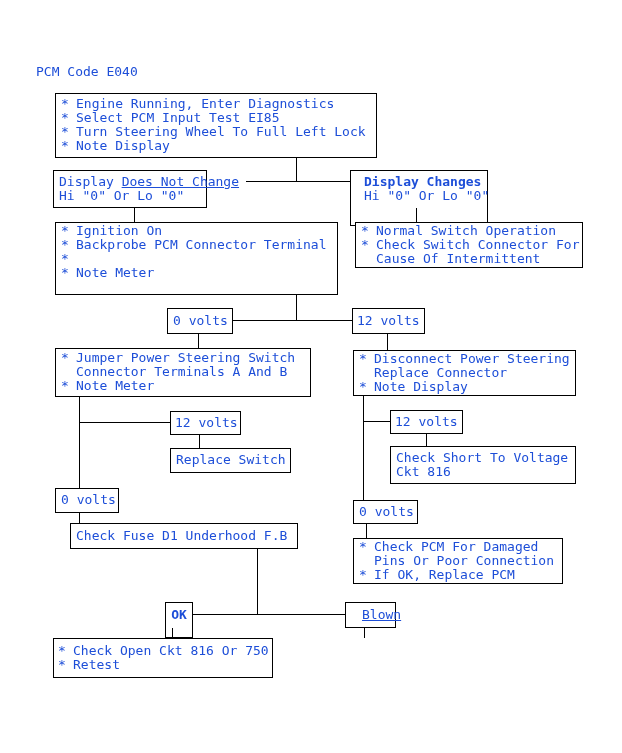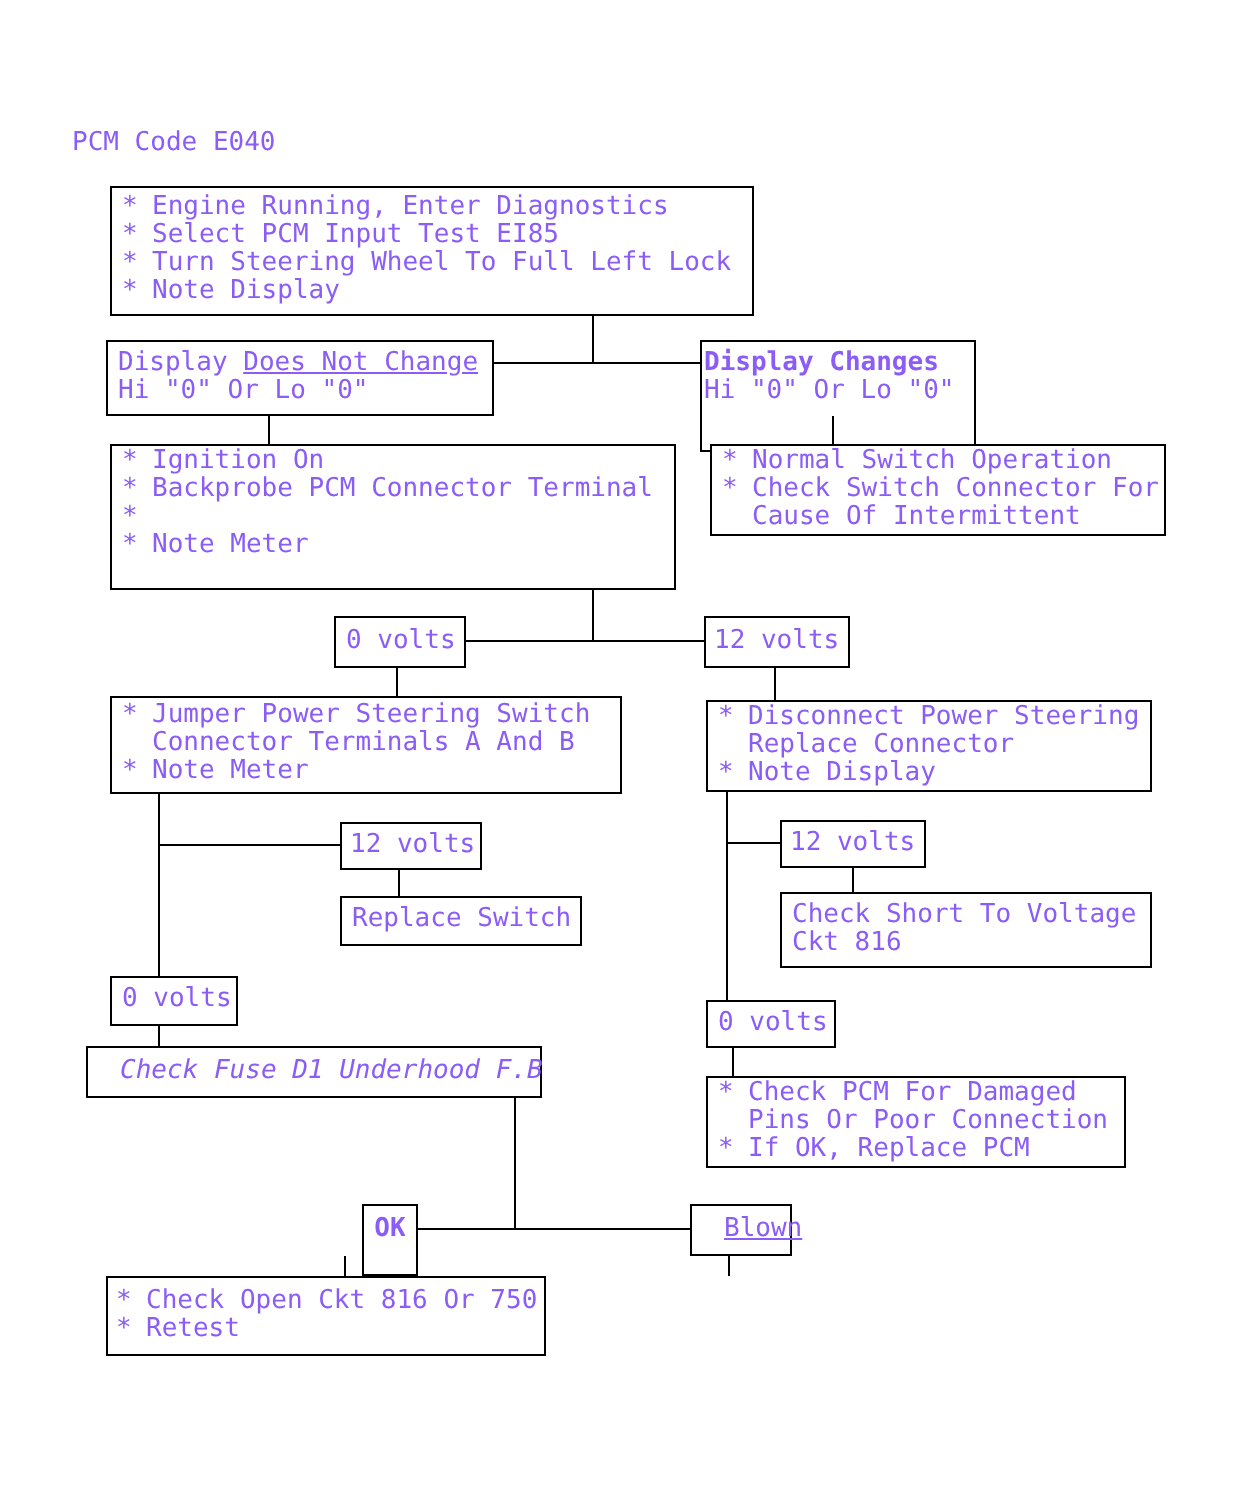--- a/index.html
+++ b/index.html
@@ -4,21 +4,21 @@
 <style>
   html, body { margin: 0; padding: 0; background: #ffffff; }
   .canvas {
     position: relative;
     width: 622px;
     height: 753px;
     background: #ffffff;
     font-family: "DejaVu Sans Mono", "Liberation Mono", monospace;
     font-size: 13px;
     line-height: 14px;
-    color: #8b5cf6;
+    color: #1d4ed8;
     overflow: hidden;
   }
   .page-title {
     position: absolute;
     left: 36px;
     top: 65px;
     white-space: nowrap;
   }
   .box {
     position: absolute;
@@ -59,26 +59,26 @@
       </div>
     <div class="bl">
         <span class="m">*</span>
         <span class="t">Note Display</span>
       </div>
   </div>
 
   <div class="vline" style="left:296px; top:158px; height:24px;"></div>
   <div class="hline" style="left:246px; top:181px; width:104px;"></div>
 
-  <div class="box" style="left:53px; top:170px; width:194px; height:38px; padding:4px 5px;">
+  <div class="box" style="left:53px; top:170px; width:154px; height:38px; padding:4px 5px;">
     <div class="t"><span>Display </span><span class="u">Does Not Change</span></div>
     <div class="t">Hi "0" Or Lo "0"</div>
   </div>
 
-  <div class="box" style="left:350px; top:170px; width:138px; height:56px; padding:4px 1px;">
+  <div class="box" style="left:350px; top:170px; width:138px; height:56px; padding:4px 13px;">
     <div class="t bold">Display Changes</div>
     <div class="t">Hi "0" Or Lo "0"</div>
   </div>
 
   <div class="vline" style="left:134px; top:208px; height:14px;"></div>
   <div class="vline" style="left:416px; top:208px; height:14px;"></div>
 
   <div class="box" style="left:55px; top:222px; width:283px; height:73px; padding:1px 5px;">
     <div class="bl">
         <span class="m">*</span>
@@ -166,21 +166,21 @@
   <div class="vline" style="left:426px; top:434px; height:12px;"></div>
   <div class="box" style="left:390px; top:446px; width:186px; height:38px; padding:4px 5px;">
     <div class="t">Check Short To Voltage</div>
     <div class="t">Ckt 816</div>
   </div>
 
   <div class="box" style="left:55px; top:488px; width:64px; height:25px; padding:4px 5px;">
     <div class="t">0 volts</div>
   </div>
   <div class="vline" style="left:79px; top:513px; height:10px;"></div>
-  <div class="box" style="left:43px; top:523px; width:228px; height:26px; padding:5px 16px;font-style:italic;">
+  <div class="box" style="left:70px; top:523px; width:228px; height:26px; padding:5px 5px;">
     <div class="t">Check Fuse D1 Underhood F.B</div>
   </div>
 
   <div class="box" style="left:353px; top:500px; width:65px; height:24px; padding:4px 5px;">
     <div class="t">0 volts</div>
   </div>
   <div class="vline" style="left:366px; top:524px; height:14px;"></div>
   <div class="box" style="left:353px; top:538px; width:210px; height:46px; padding:1px 5px;">
     <div class="bl">
         <span class="m">*</span>
@@ -189,21 +189,21 @@
     <div class="t cont">Pins Or Poor Connection</div>
     <div class="bl">
         <span class="m">*</span>
         <span class="t">If OK, Replace PCM</span>
       </div>
   </div>
 
   <div class="vline" style="left:257px; top:549px; height:65px;"></div>
   <div class="hline" style="left:193px; top:614px; width:152px;"></div>
 
-  <div class="box center" style="left:181px; top:602px; width:28px; height:36px; padding:5px 0;">
+  <div class="box center" style="left:165px; top:602px; width:28px; height:36px; padding:5px 0;">
     <div class="t bold">OK</div>
   </div>
   <div class="box" style="left:345px; top:602px; width:51px; height:26px; padding:5px 16px;">
     <div class="t u">Blown</div>
   </div>
 
   <div class="vline" style="left:172px; top:628px; height:10px;"></div>
   <div class="vline" style="left:364px; top:628px; height:10px;"></div>
 
   <div class="box" style="left:53px; top:638px; width:220px; height:40px; padding:5px 4px;">

